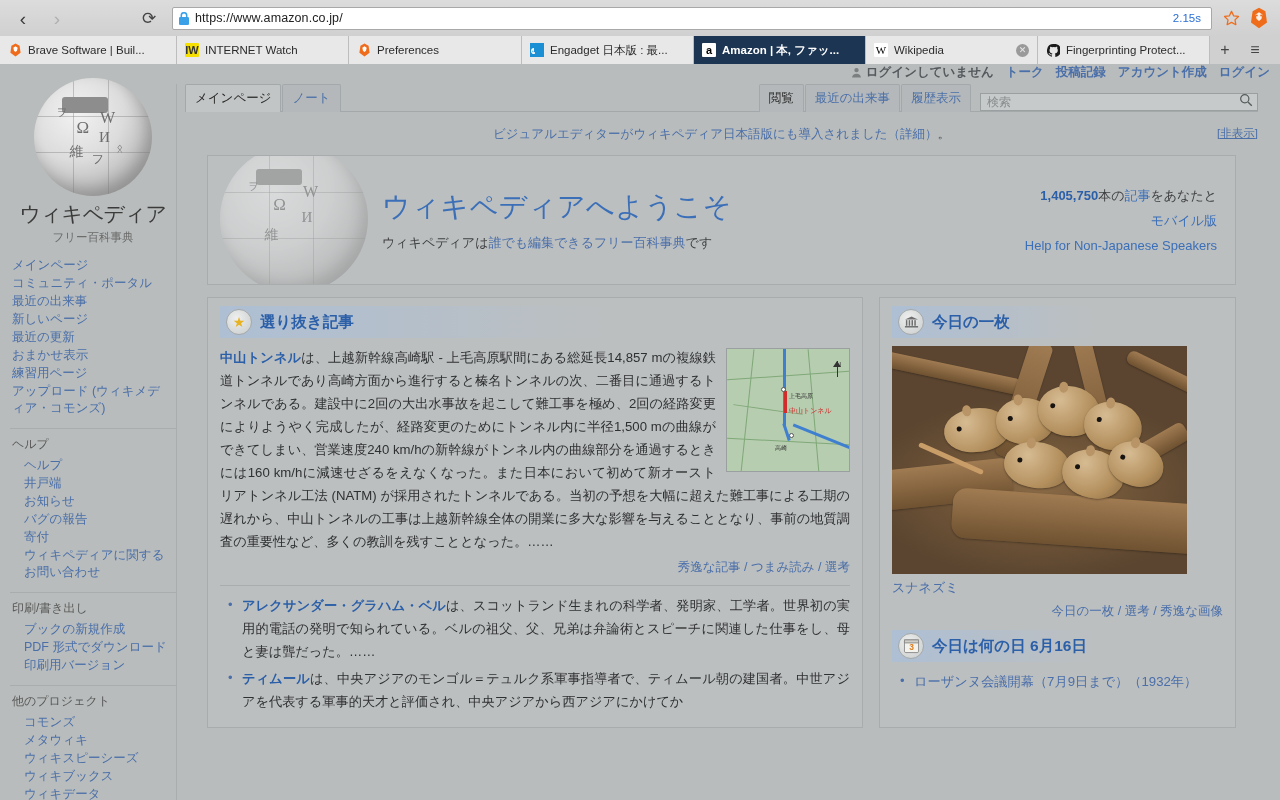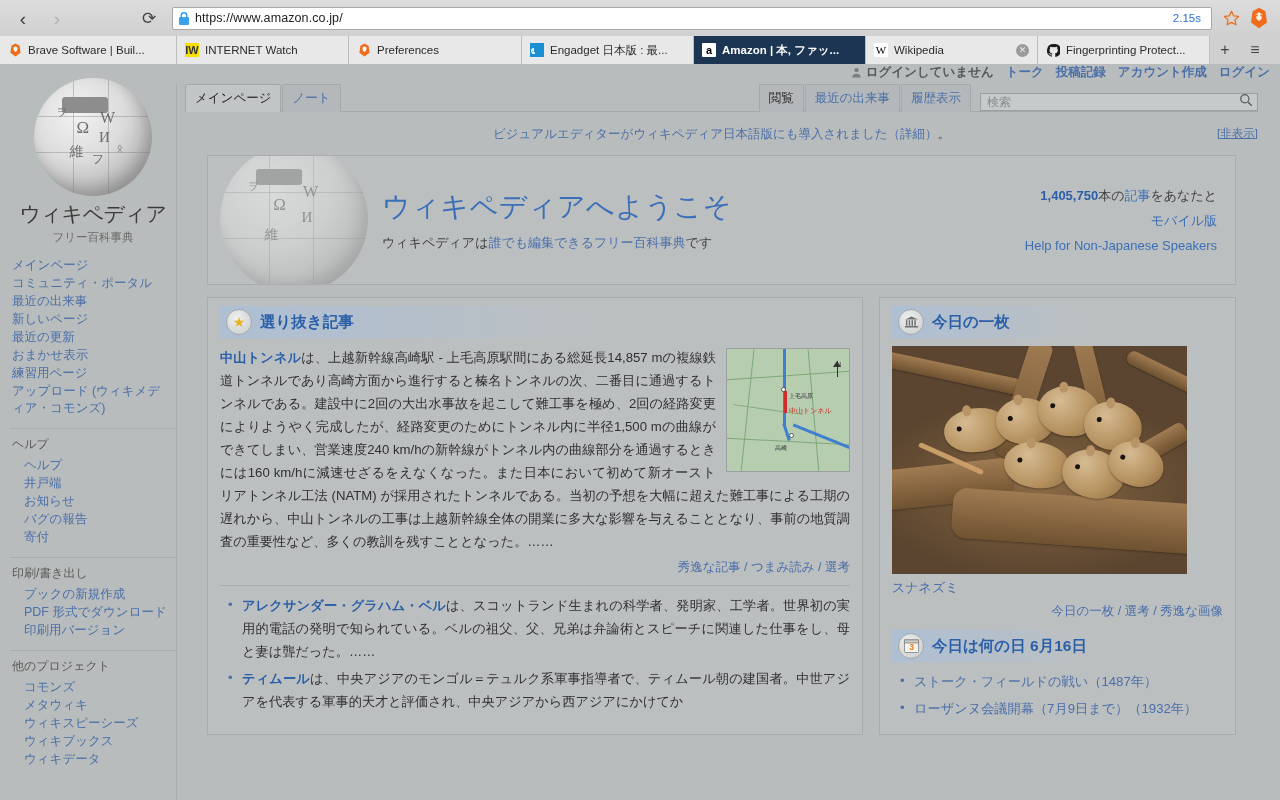--- a/index.html
+++ b/index.html
@@ -433,20 +433,21 @@
       <a class="nav-link" href="#">アップロード (ウィキメディア・コモンズ)</a>
     </div>
 
     <div class="nav-section bordered indent">
       <div class="nav-heading">ヘルプ</div>
       <a class="nav-link" href="#">ヘルプ</a>
       <a class="nav-link" href="#">井戸端</a>
       <a class="nav-link" href="#">お知らせ</a>
       <a class="nav-link" href="#">バグの報告</a>
       <a class="nav-link" href="#">寄付</a>
+      <a class="nav-link" href="#">ウィキペディアに関するお問い合わせ</a>
     </div>
 
     <div class="nav-section bordered indent">
       <div class="nav-heading">印刷/書き出し</div>
       <a class="nav-link" href="#">ブックの新規作成</a>
       <a class="nav-link" href="#">PDF 形式でダウンロード</a>
       <a class="nav-link" href="#">印刷用バージョン</a>
     </div>
 
     <div class="nav-section bordered indent">
@@ -640,22 +641,19 @@
             </svg>
           </span>
           <span class="sec-title">
             <span>今日は何の日</span>
             <span>6月16日</span>
           </span>
         </div>
 
         <ul class="bullets">
           <li>
-            <a href="#">ストーク・フィールドの戦い（1487年）</a>
-          </li>
-          <li>
             <a href="#">ローザンヌ会議開幕（7月9日まで）（1932年）</a>
           </li>
         </ul>
       </div>
     </div>
   </div>
 </div>
 
 </body></html>

